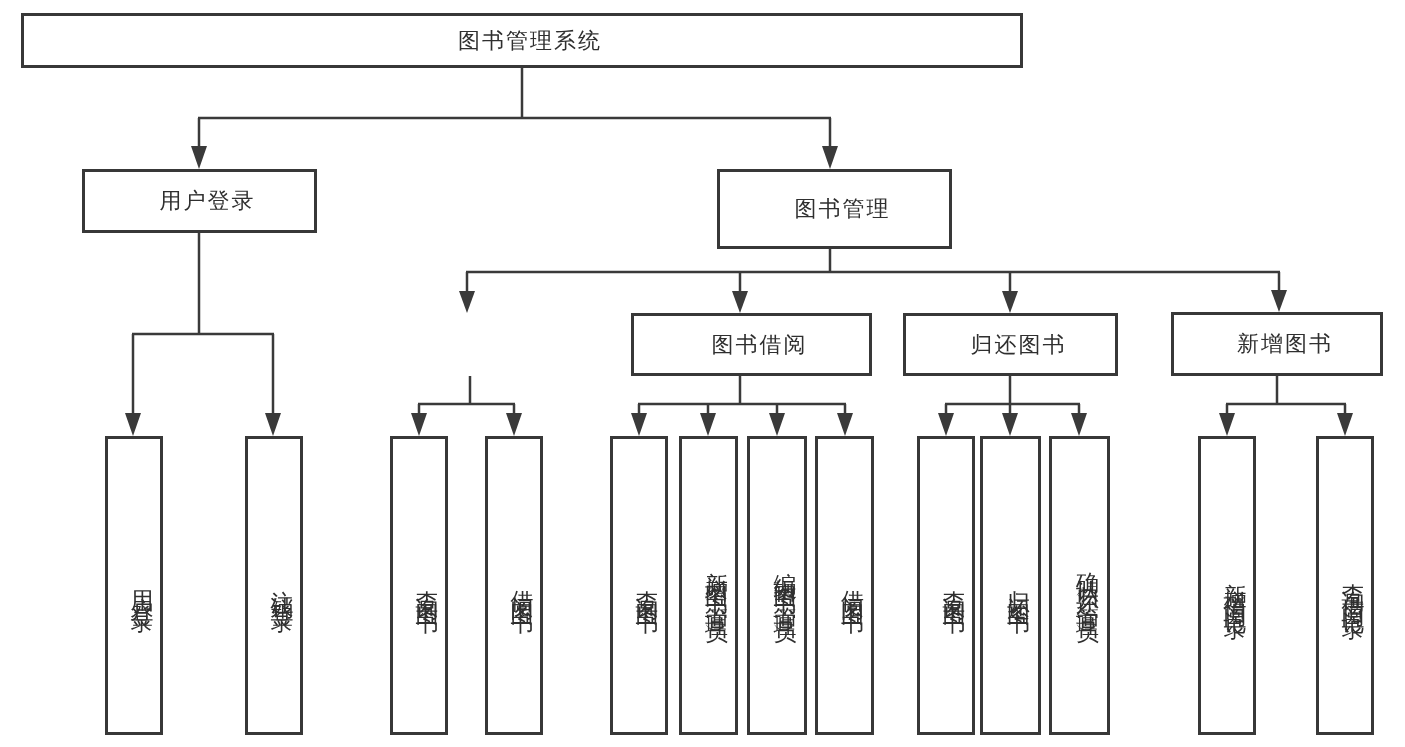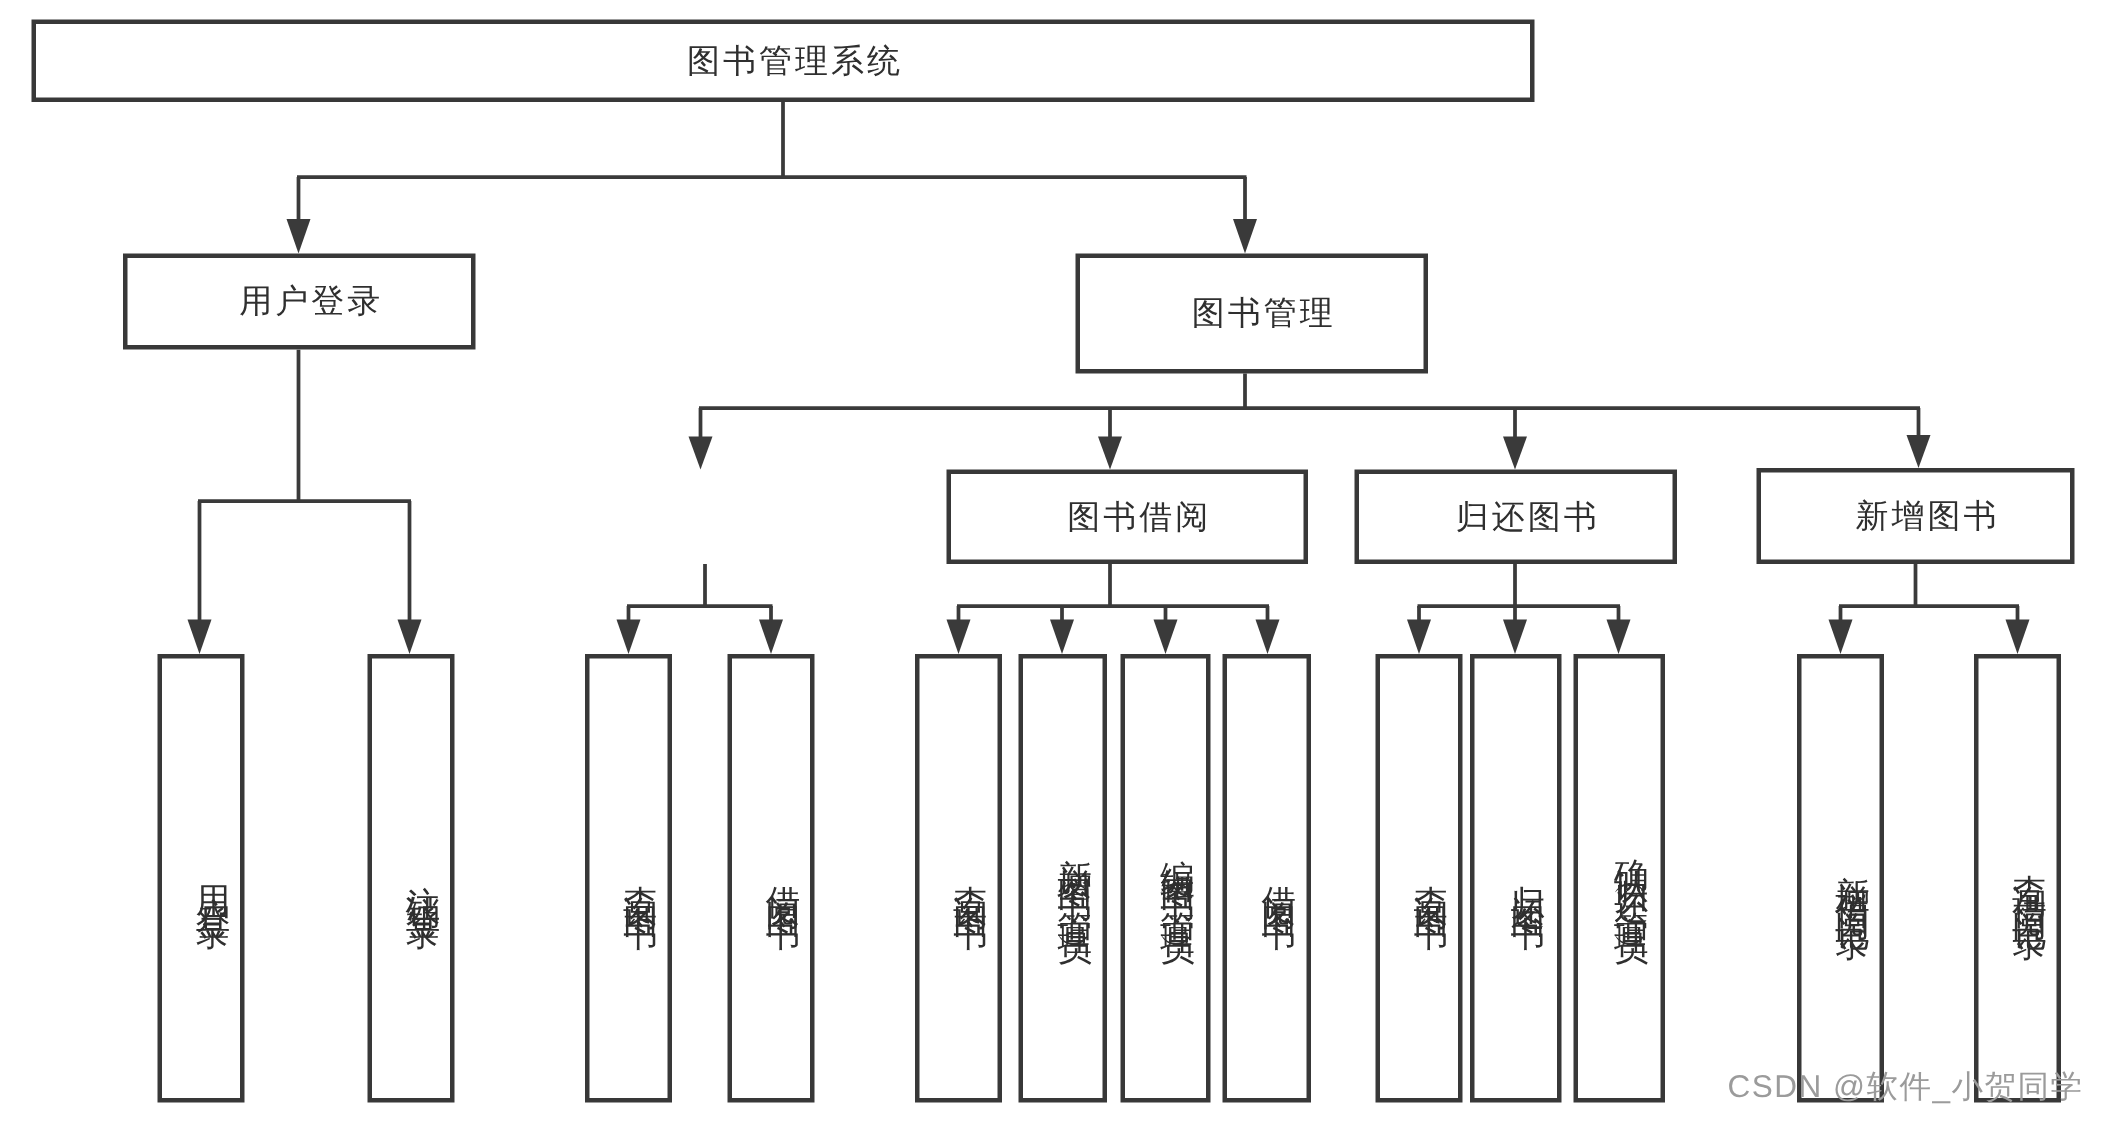--- a/index.html
+++ b/index.html
@@ -154,15 +154,14 @@
   <div class="node leaf" style="left:747px; top:436px; width:60px; height:299px;">编辑图书（管理员）</div>
   <div class="node leaf" style="left:815px; top:436px; width:59px; height:299px;">借阅图书</div>
 
   <div class="node leaf" style="left:917px; top:436px; width:58px; height:299px;">查询图书</div>
   <div class="node leaf" style="left:980px; top:436px; width:61px; height:299px;">归还图书</div>
   <div class="node leaf" style="left:1049px; top:436px; width:61px; height:299px;">确认归还（管理员）</div>
 
   <div class="node leaf" style="left:1198px; top:436px; width:58px; height:299px;">新增借阅记录</div>
   <div class="node leaf" style="left:1316px; top:436px; width:58px; height:299px;">查询借阅记录</div>
 
-  <div id="watermark">CSDN @软件_小贺同学</div>
 
 </div>
 
 </body></html>

